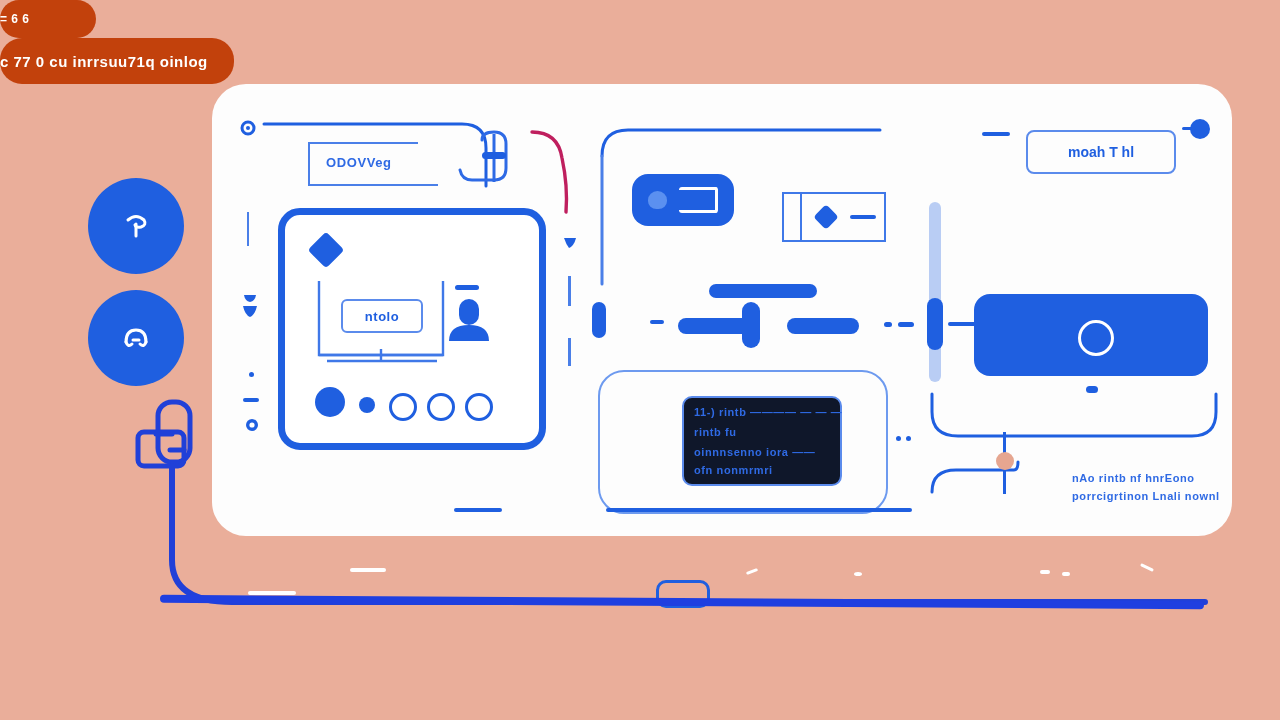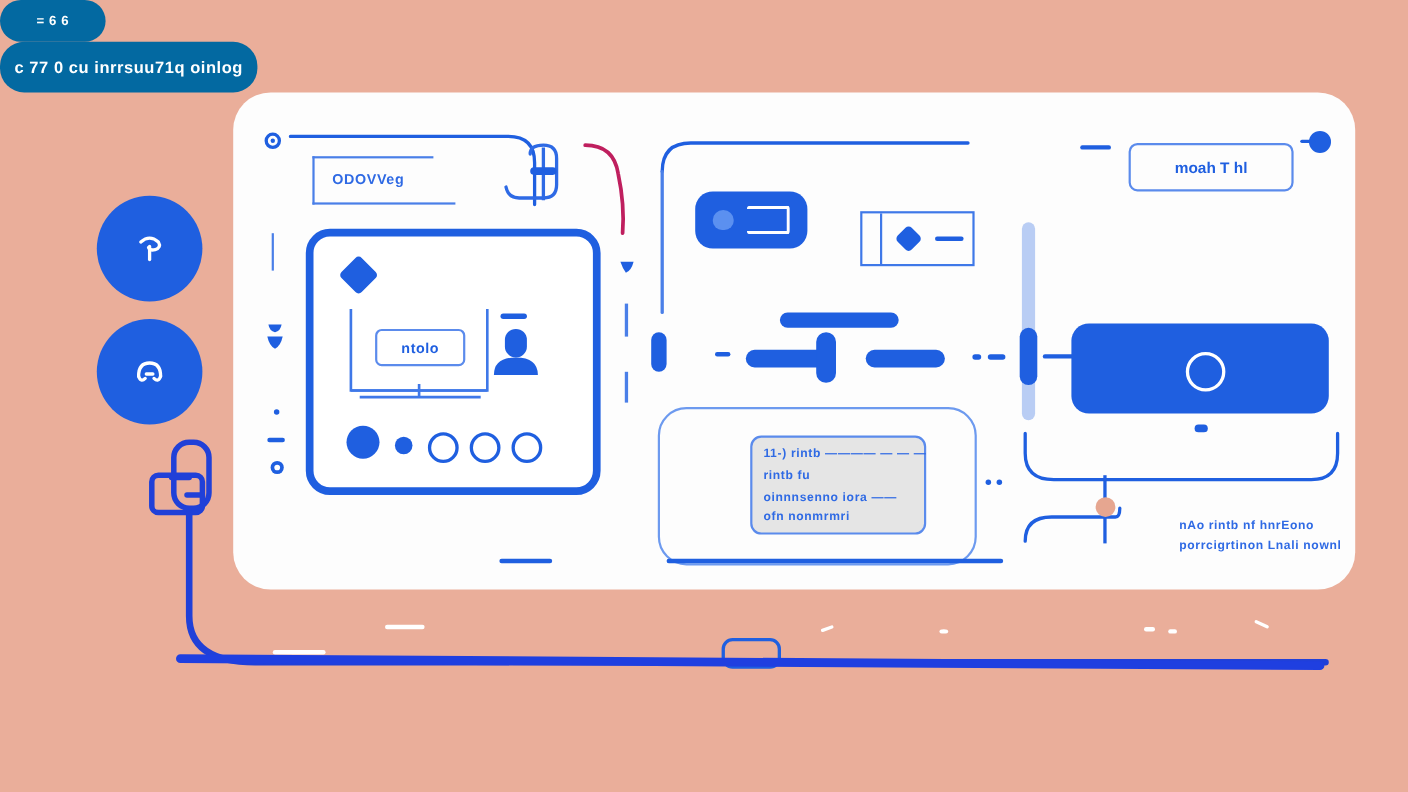--- a/index.html
+++ b/index.html
@@ -35,25 +35,25 @@
   
   .abs { position: absolute; }
 
   .bar-solid   { background: #1f5fe0; border-radius: 40px; }
   .bar-light   { background: #b9cdf4; border-radius: 40px; }
   .line-solid  { background: #1f5fe0; }
   .line-thin   { background: #4a7fe8; }
   .line-white  { background: #ffffff; border-radius: 2px; }
 
   .pill-filled {
-    background: #0369a1;
+    background: #c2410c;
     border-radius: 22px;
     display: flex;
     align-items: center;
-    justify-content: center;
+    justify-content: flex-start;
     color: #ffffff;
     font-weight: bold;
     letter-spacing: .5px;
   }
   .pill-outline {
     border: 2px solid #5b8bec;
     border-radius: 8px;
     display: flex;
     align-items: center;
     justify-content: center;
@@ -122,21 +122,21 @@
     letter-spacing: .6px;
     white-space: nowrap;
   }
   .ptext-sm { font-size: 11px; }
   .ptext-md { font-size: 13px; }
 
   .note-card {
     position: absolute;
     border: 2px solid #5b8bec;
     border-radius: 10px;
-    background: #e5e5e5;
+    background: #0f172a;
   }
 
   .big-round-outline {
     position: absolute;
     border: 2px solid #6d9aef;
     border-radius: 26px;
     background: transparent;
   }
 
   
@@ -240,21 +240,21 @@
         <circle cx="9" cy="9" r="2.6" fill="#fff"></circle>
       </svg>
   </div>
 
   <div class="abs" style="left:262px; top:118px;">
     <svg width="340" height="70" viewBox="0 0 340 70">
       <path d="M2 6 H200 Q224 6 224 30 V68" fill="none" stroke="#1f5fe0" stroke-width="3" stroke-linecap="round"></path>
     </svg>
   </div>
 
-  <div class="abs" style="left:284px; top:142px; width:130px; height:44px;">
+  <div class="abs" style="left:308px; top:142px; width:130px; height:44px;">
     <div class="abs line-thin" style="left:0; top:0; width:110px; height:2px;"></div>
     <div class="abs line-thin" style="left:0; top:0; width:2px; height:44px;"></div>
     <div class="abs line-thin" style="left:0; top:42px; width:130px; height:2px;"></div>
     <div class="ptext ptext-md" style="left:18px; top:13px;">ODOVVeg</div>
   </div>
 
   <div class="abs" style="left:452px; top:130px;">
     <svg width="100" height="70" viewBox="0 0 100 70">
       <path d="M30 10 Q30 2 42 2 Q54 2 54 14 V38 Q54 50 42 50 H20 Q10 50 8 40" fill="none" stroke="#2e6ae5" stroke-width="3" stroke-linecap="round"></path>
       <line x1="42" y1="4" x2="42" y2="52" stroke="#2e6ae5" stroke-width="3"></line>

